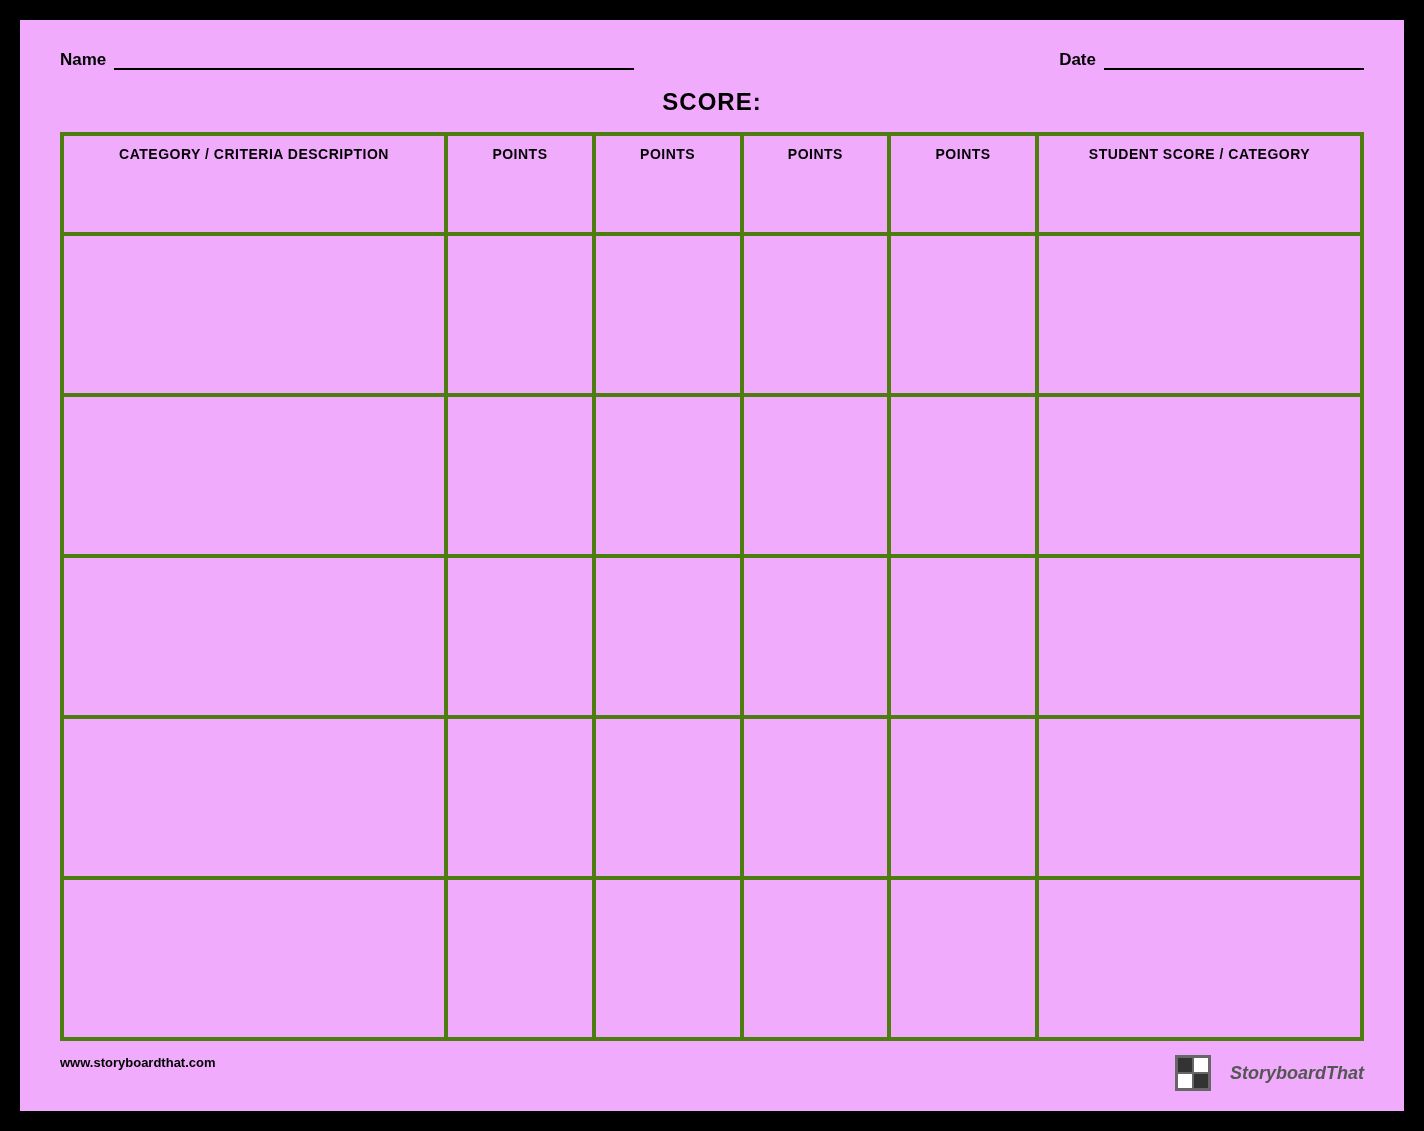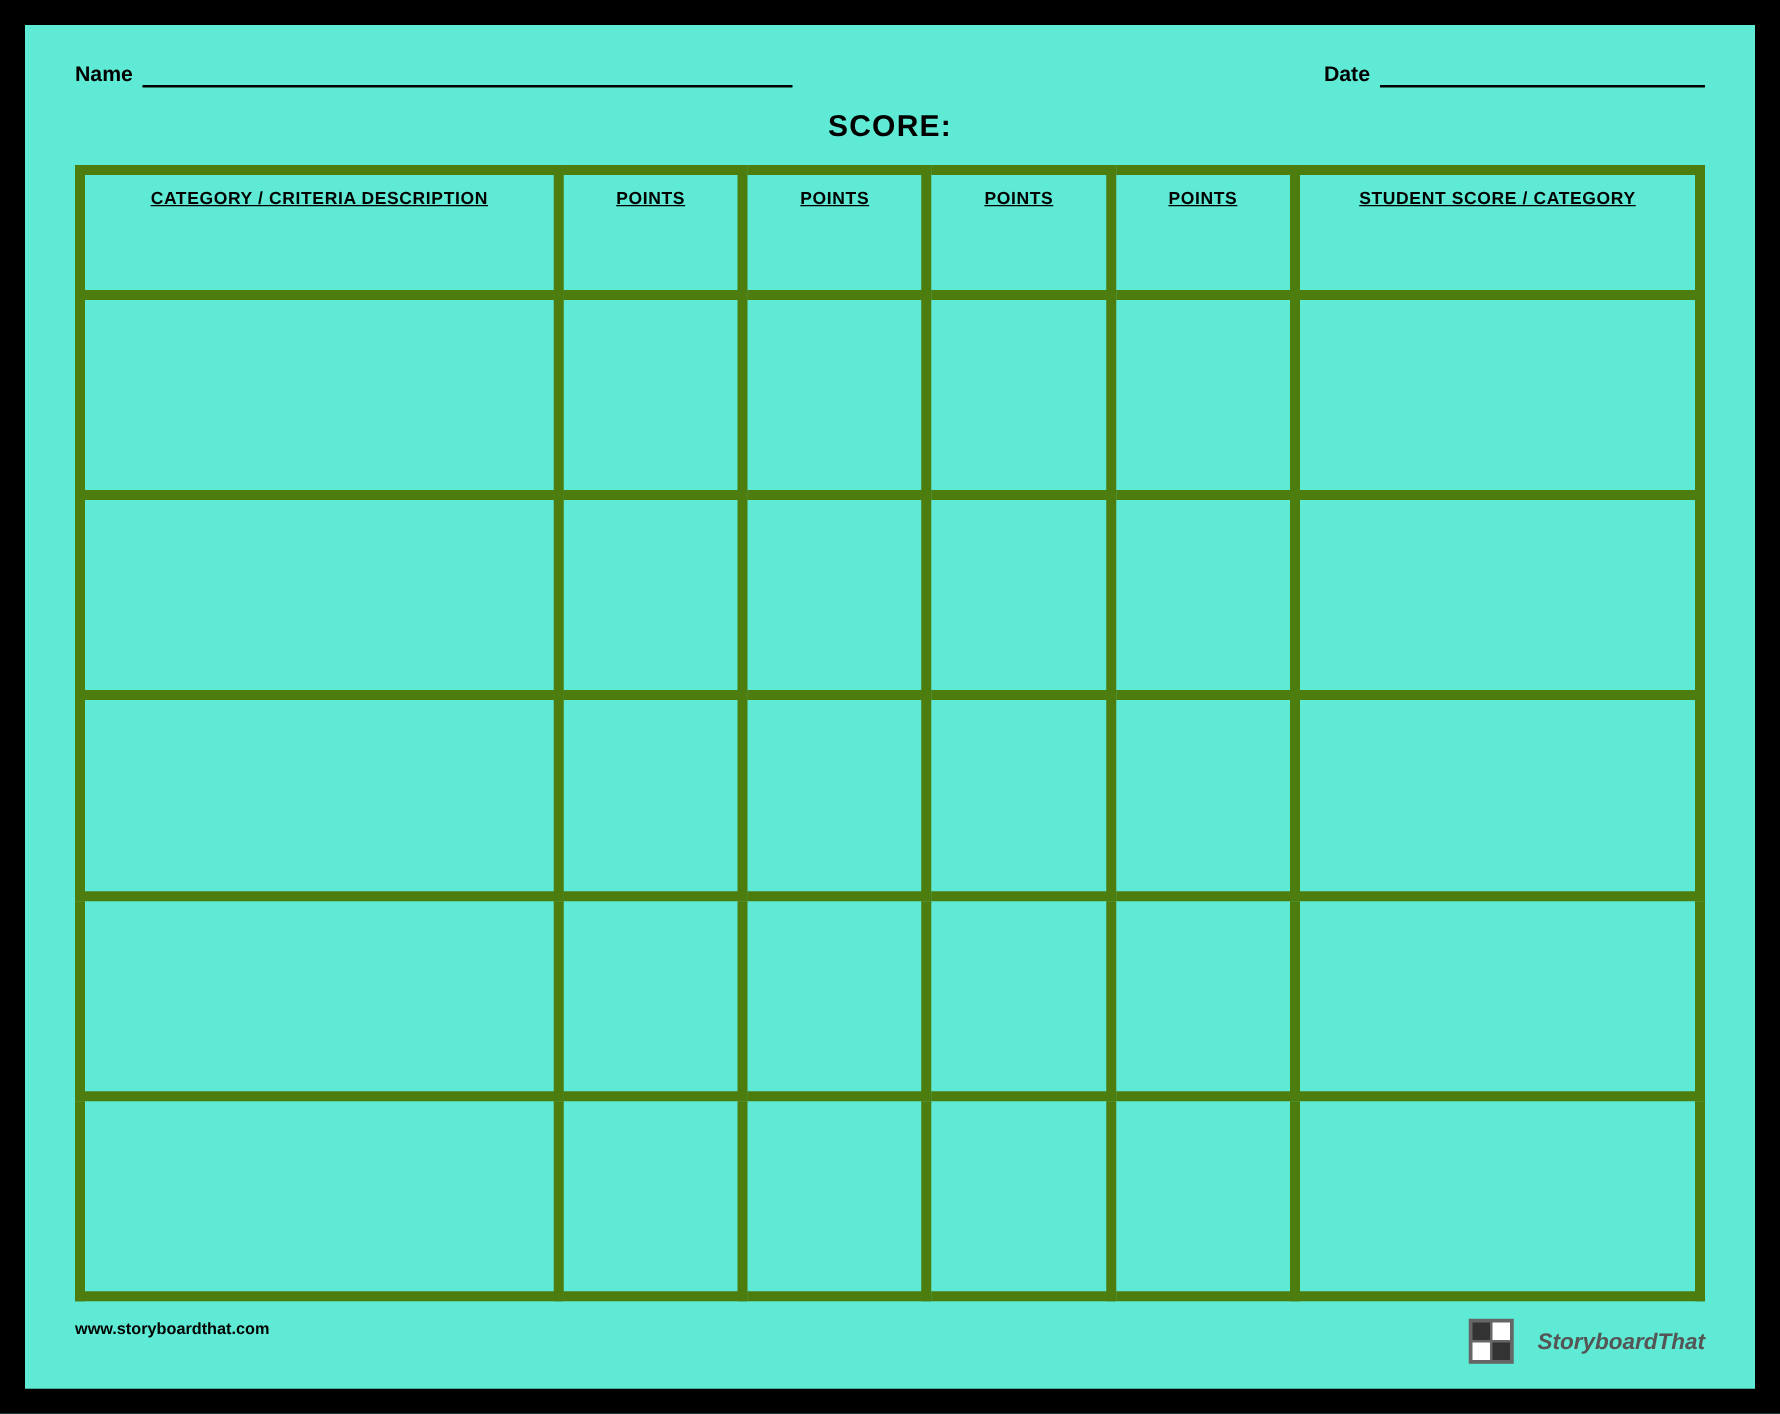--- a/index.html
+++ b/index.html
@@ -12,21 +12,21 @@
       width: 1424px;
       height: 1131px;
       background: #000;
       font-family: Arial, sans-serif;
       overflow: hidden;
     }
 
     .page-wrapper {
       width: 1384px;
       height: 1091px;
-      background: #5eead4;
+      background: #f0abfc;
       margin: 20px;
       padding: 30px 40px 20px 40px;
       position: relative;
       display: flex;
       flex-direction: column;
     }
 
     .header-row {
       display: flex;
       justify-content: space-between;
@@ -94,24 +94,23 @@
 
     .rubric-table {
       width: 100%;
       border-collapse: collapse;
       border: 3px solid #000;
       flex: 1;
     }
 
     .rubric-table th,
     .rubric-table td {
-      border: 8px solid #4d7c0f;
+      border: 4px solid #4d7c0f;
       vertical-align: top;
       padding: 10px 12px;
-      text-decoration: underline;
     }
 
     .rubric-table thead tr {
       height: 100px;
     }
 
     .rubric-table tbody tr {
       height: 110px;
     }
 

